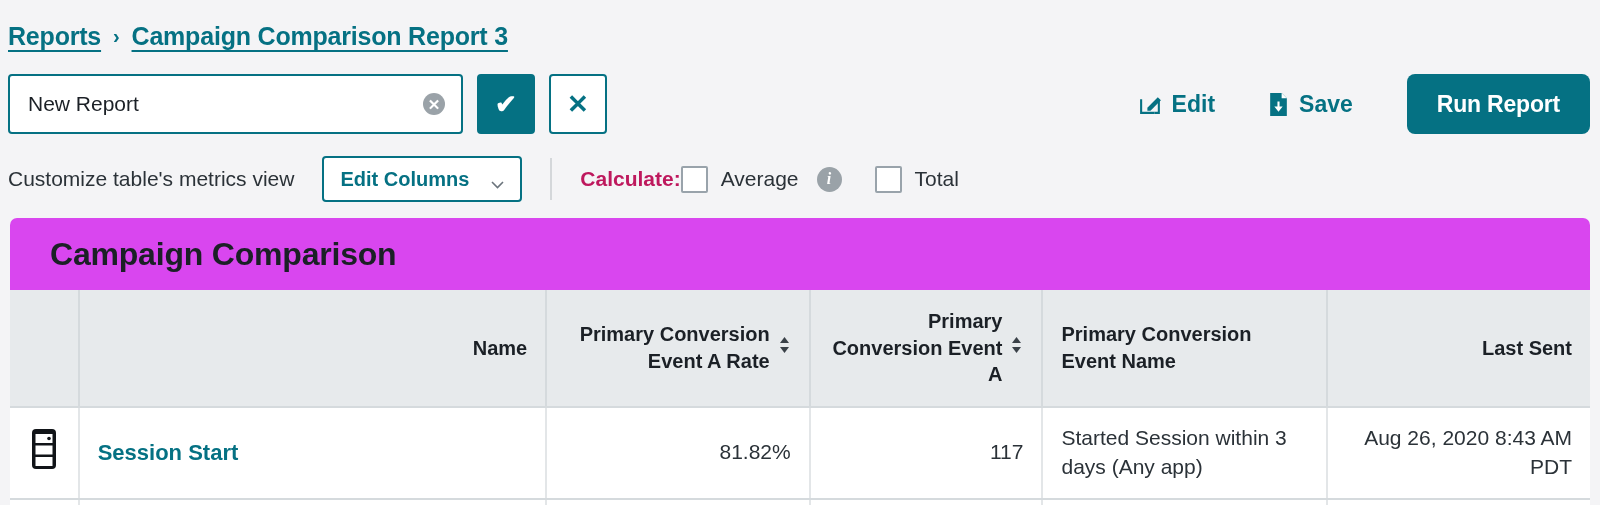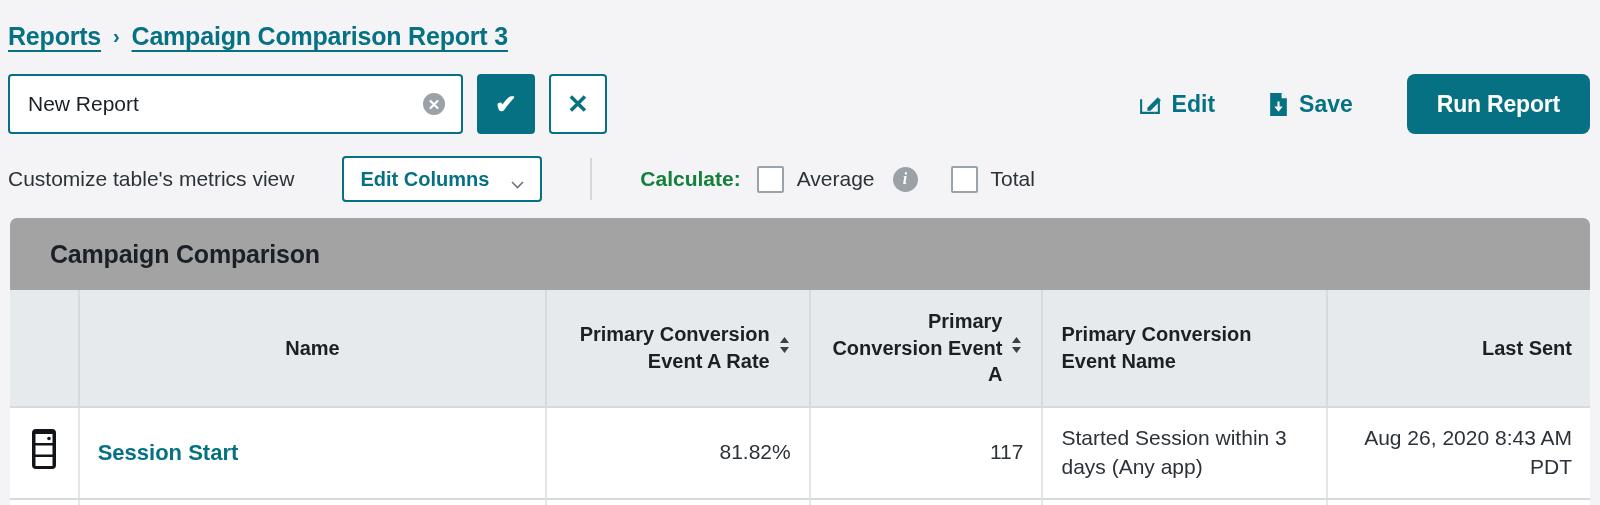--- a/index.html
+++ b/index.html
@@ -72,69 +72,69 @@
     font-size: 23px; font-weight: bold;
     border: none; border-radius: 8px;
     height: 60px; padding: 14px 30px; cursor: pointer;
     font-family: "Liberation Sans", sans-serif;
     letter-spacing: -0.2px;
   }
 
   
   .toolbar {
     position: absolute; left: 8px; top: 156px;
-    display: flex; align-items: center; gap: 20px;
+    display: flex; align-items: center;
   }
   .tb-label { font-size: 21px; color: #2b3238; white-space: nowrap; }
   .edit-cols {
     margin-left: 28px;
     border: 2px solid #057183; border-radius: 4px; background: #fff;
     height: 46px; display: flex; align-items: center; gap: 22px;
     padding: 0 16px; cursor: pointer;
   }
   .edit-cols .ec-text { color: #057183; font-size: 20px; font-weight: bold; }
   .chev { width: 13px; height: 8px; }
   .divider {
     width: 2px; height: 42px; background: #d4d7da; margin: 0 28px;
   }
-  .calc-label { font-size: 21px; font-weight: bold; color: #15803d; margin-right: 16px; }
+  .calc-label { font-size: 21px; font-weight: bold; color: #be185d; }
   .cb {
     width: 27px; height: 27px; background: #fff;
     border: 2px solid #99a3ab; border-radius: 2px; cursor: pointer;
   }
   .cb-text { font-size: 21px; color: #2b3238; margin-left: 13px; }
   .info-ic {
     width: 25px; height: 25px; border-radius: 50%; background: #9aa2a8;
     color: #fff; font-size: 16px; font-weight: bold; font-style: italic;
     display: flex; align-items: center; justify-content: center;
     margin-left: 18px; cursor: pointer; font-family: "Liberation Serif", serif;
   }
   .calc-group { display: flex; align-items: center; }
   .gap-l { margin-left: 33px; }
 
   
   .card {
     position: absolute; left: 10px; top: 218px; width: 1580px; height: 287px;
     background: #fff; border-radius: 7px 7px 0 0; overflow: hidden;
   }
   .card-title {
-    height: 72px; background: #a3a3a3;
+    height: 72px; background: #d946ef;
     display: flex; align-items: center; padding-left: 40px;
-    font-size: 25px; font-weight: bold; color: #1b2026; letter-spacing: -0.2px;
+    font-size: 32px; font-weight: bold; color: #1b2026; letter-spacing: -0.2px;
   }
   table { width: 100%; border-collapse: collapse; table-layout: fixed; }
   thead th {
     background: #e7eaec; color: #1b2026;
     font-size: 20px; font-weight: bold; line-height: 1.33;
     border-right: 2px solid #d5dadd; border-bottom: 2px solid #d5dadd;
     padding: 18px 18px; height: 100px; vertical-align: middle;
   }
   thead th:last-child { border-right: none; }
   th.c-icon { width: 67px; padding: 0; }
-  th.c-name { width: 456px; text-align: center; }
+  th.c-name { width: 456px; text-align: right; }
   th.c-rate { width: 257px; text-align: right; }
   th.c-cnt  { width: 227px; text-align: right; }
   th.c-evt  { width: 278px; text-align: left; }
   th.c-sent { width: 256px; text-align: right; }
   .th-flex { display: flex; align-items: center; justify-content: flex-end; gap: 8px; }
   .th-flex .txt { text-align: right; }
   .sort { flex: 0 0 auto; cursor: pointer; }
 
   tbody td {
     border-right: 2px solid #e3e6e8; border-bottom: 2px solid #d5dadd;

